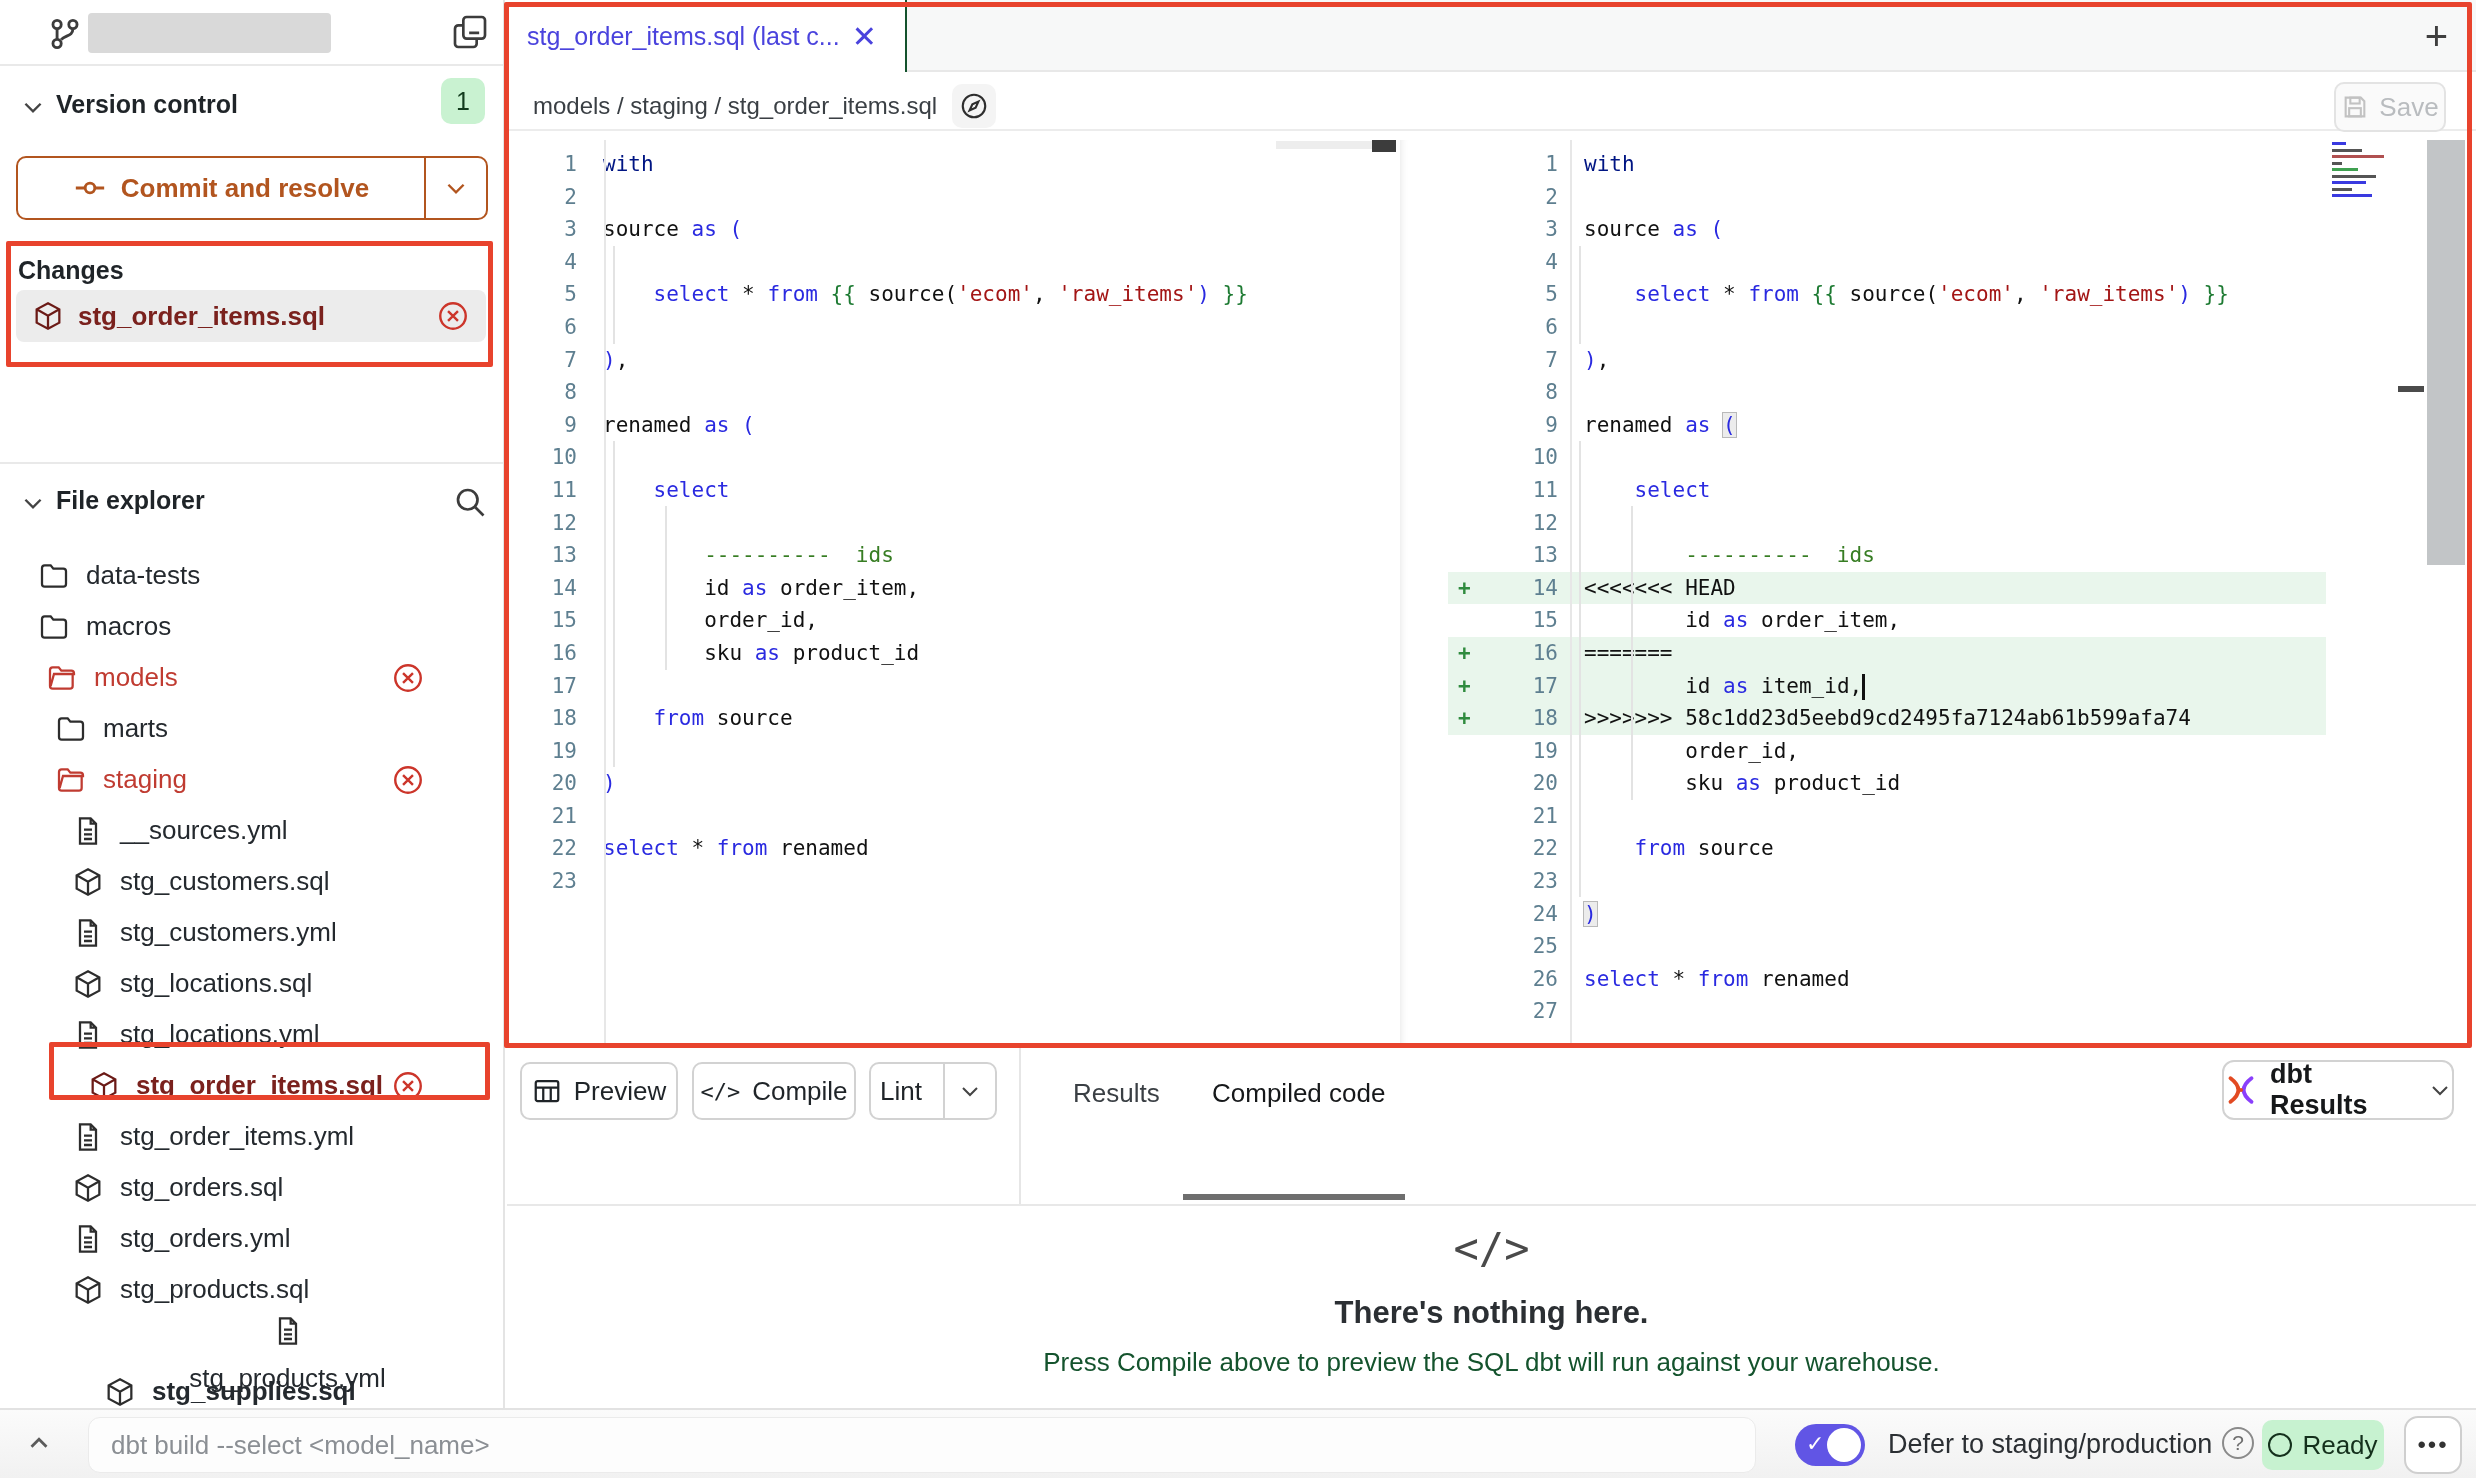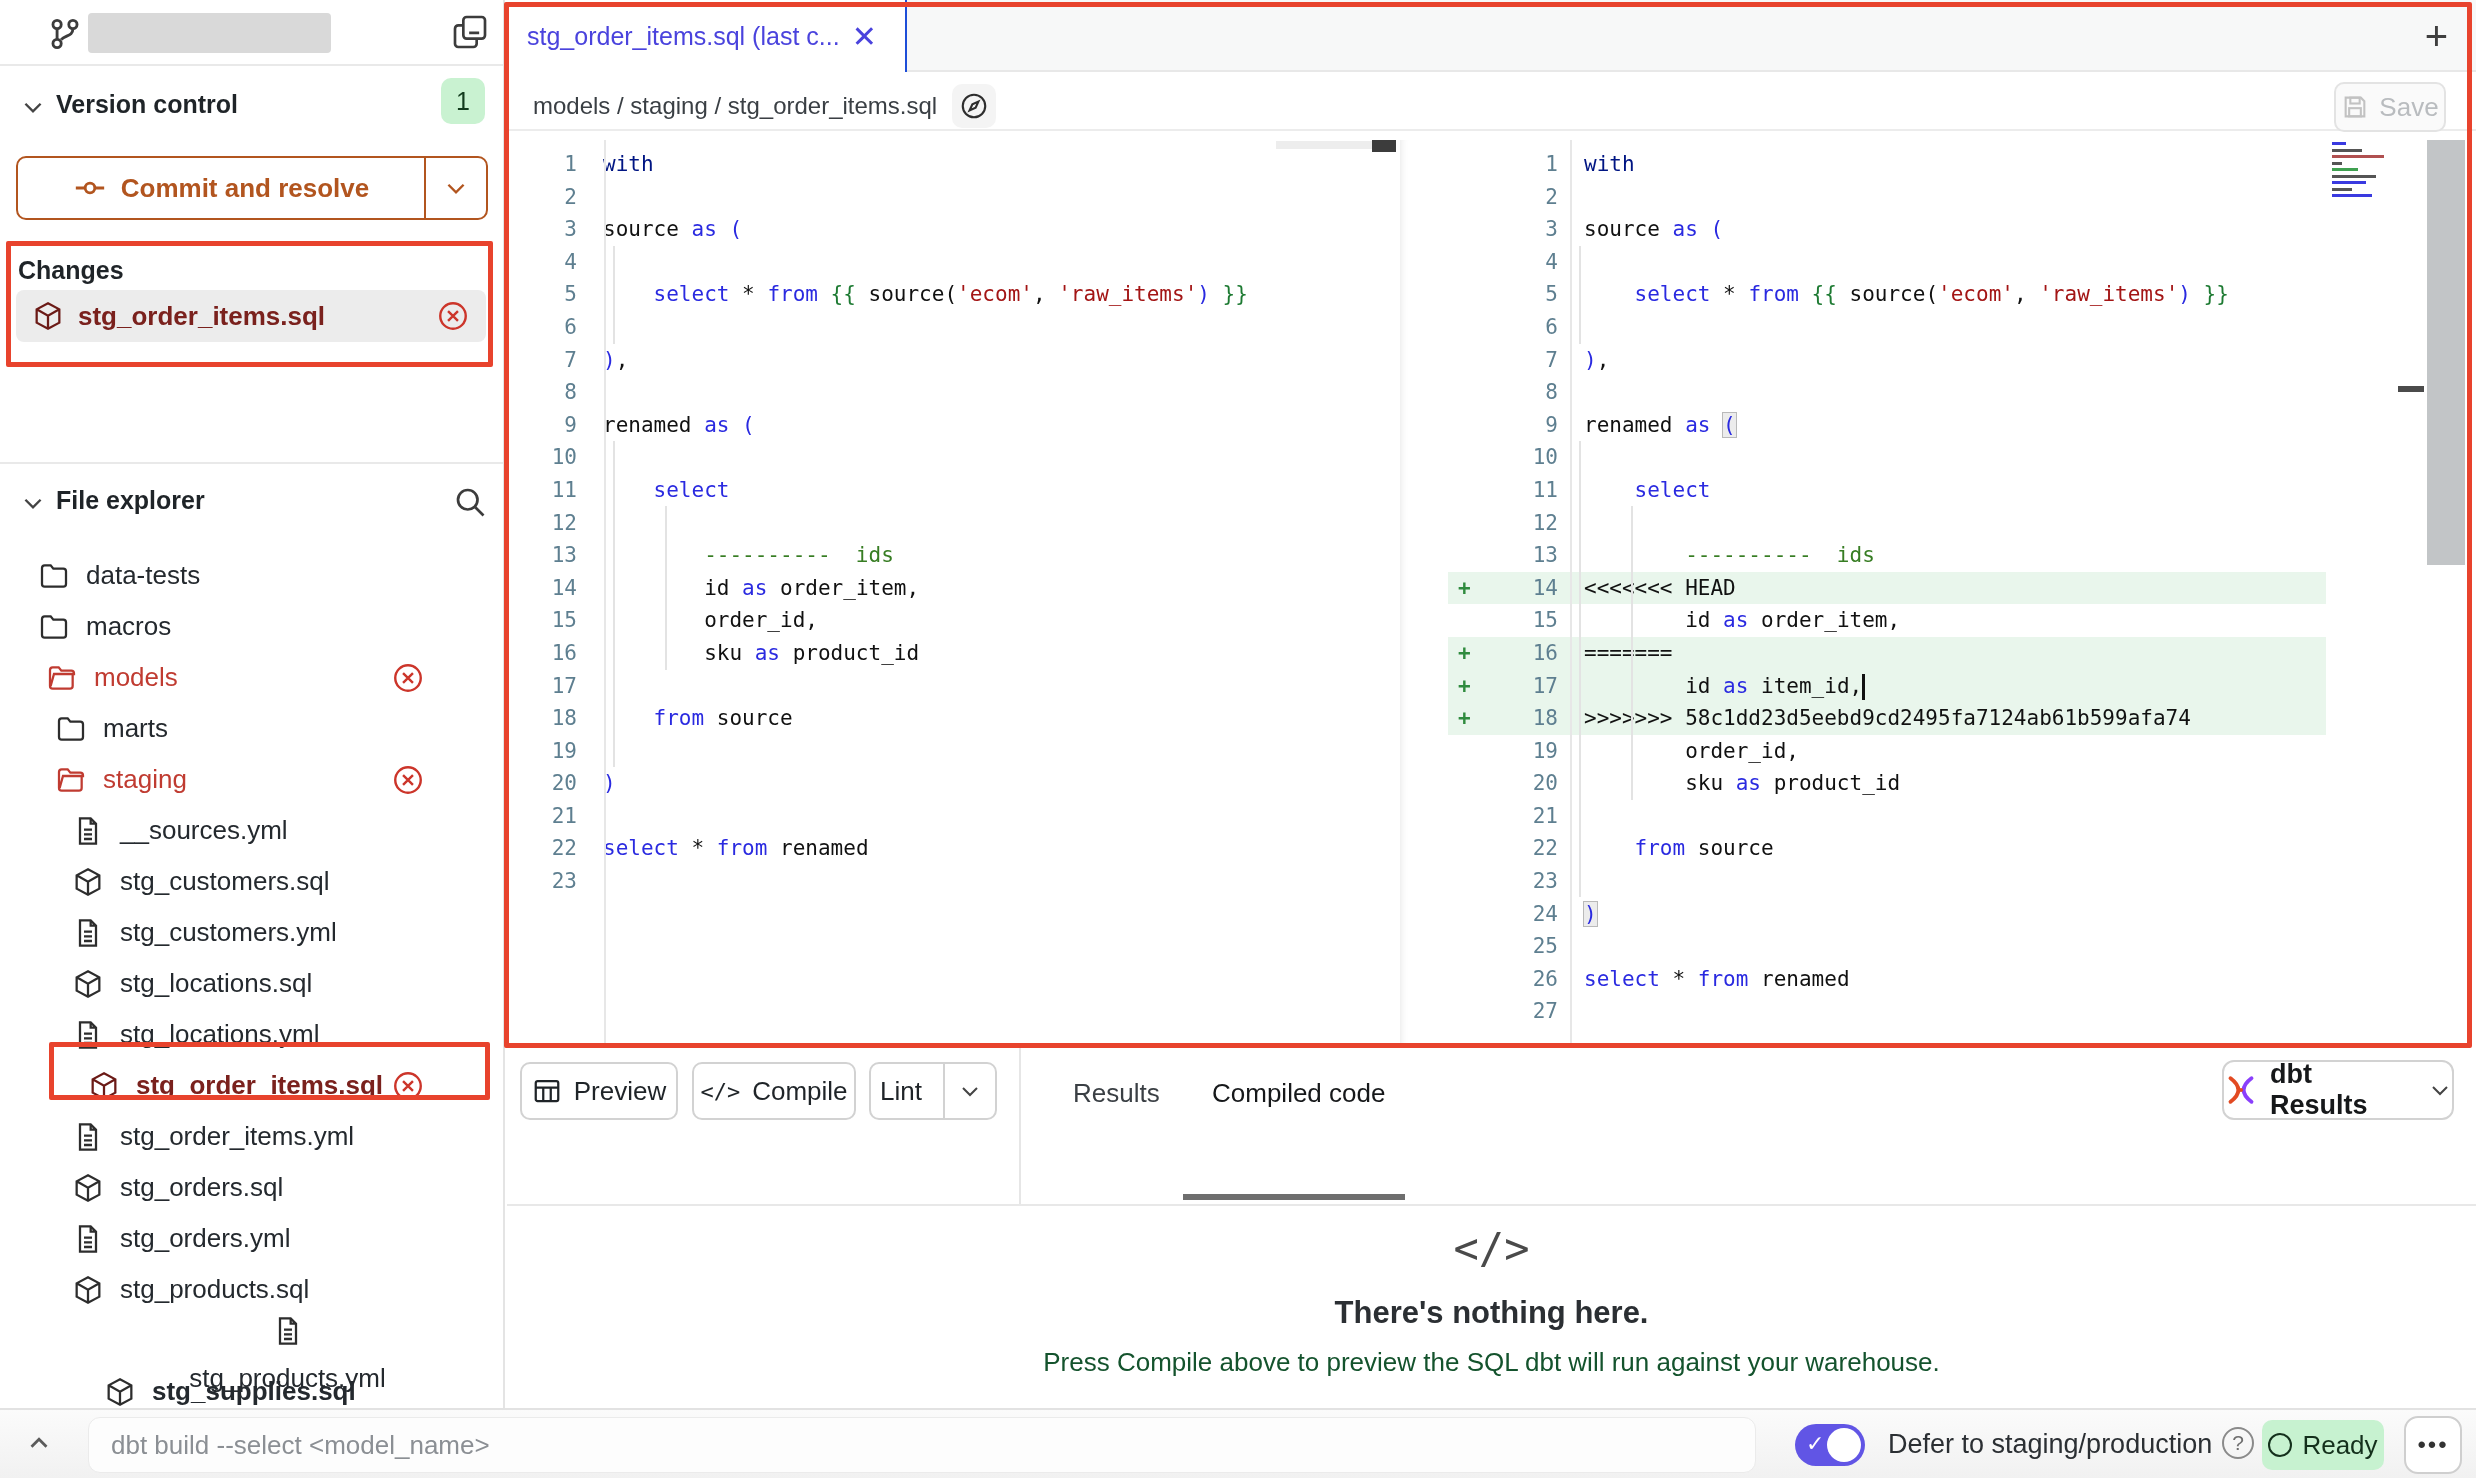--- a/index.html
+++ b/index.html
@@ -35,21 +35,21 @@
   .fe-row { height:51px; display:flex; align-items:center; gap:16px; font-size:26px; color:#24292e; cursor:pointer; position:relative; }
   .fe-row.red { color:#c03b31; }
   .fe-row .rm { position:absolute; left:391px; }
   .fe-sel-pill { position:absolute; left:57px; right:30px; top:5px; bottom:5px; background:#ebebeb; border-radius:10px; }
   .fe-row > * { position:relative; }
 
   
   #main { position:absolute; left:507px; top:0; width:1969px; height:1478px; }
   #tabbar { position:absolute; left:0; top:0; width:100%; height:72px; background:#f7f8f8; border-bottom:2px solid #e8e8e8; }
   #tab-active { position:absolute; left:0; top:0; width:400px; height:72px; background:#fff;
-    border-right:2px solid #1d4ed8; display:flex; align-items:center; padding:0 20px; gap:12px;
+    border-right:2px solid #14532d; display:flex; align-items:center; padding:0 20px; gap:12px;
     color:#4a43dd; font-size:25px; }
   #tab-title { white-space:nowrap; overflow:hidden; }
   #tab-close { font-size:30px; cursor:pointer; }
   #newtab { position:absolute; right:28px; top:14px; font-size:40px; font-weight:300; color:#3f3f3f; cursor:pointer; }
   #crumbrow { position:absolute; left:0; top:72px; width:100%; height:59px; background:#fff; border-bottom:2px solid #ececec; }
   #breadcrumb { position:absolute; left:26px; top:20px; font-size:24px; color:#3a3f44; }
   #compass { position:absolute; left:445px; top:12px; width:44px; height:44px; background:#f4f4f4; border-radius:10px;
     display:flex; align-items:center; justify-content:center; color:#2d2d2d; }
   #save-btn { position:absolute; right:30px; top:10px; width:112px; height:50px; background:#fafafa;
     border:2px solid #e3e3e3; border-radius:10px; display:flex; align-items:center; justify-content:center;

